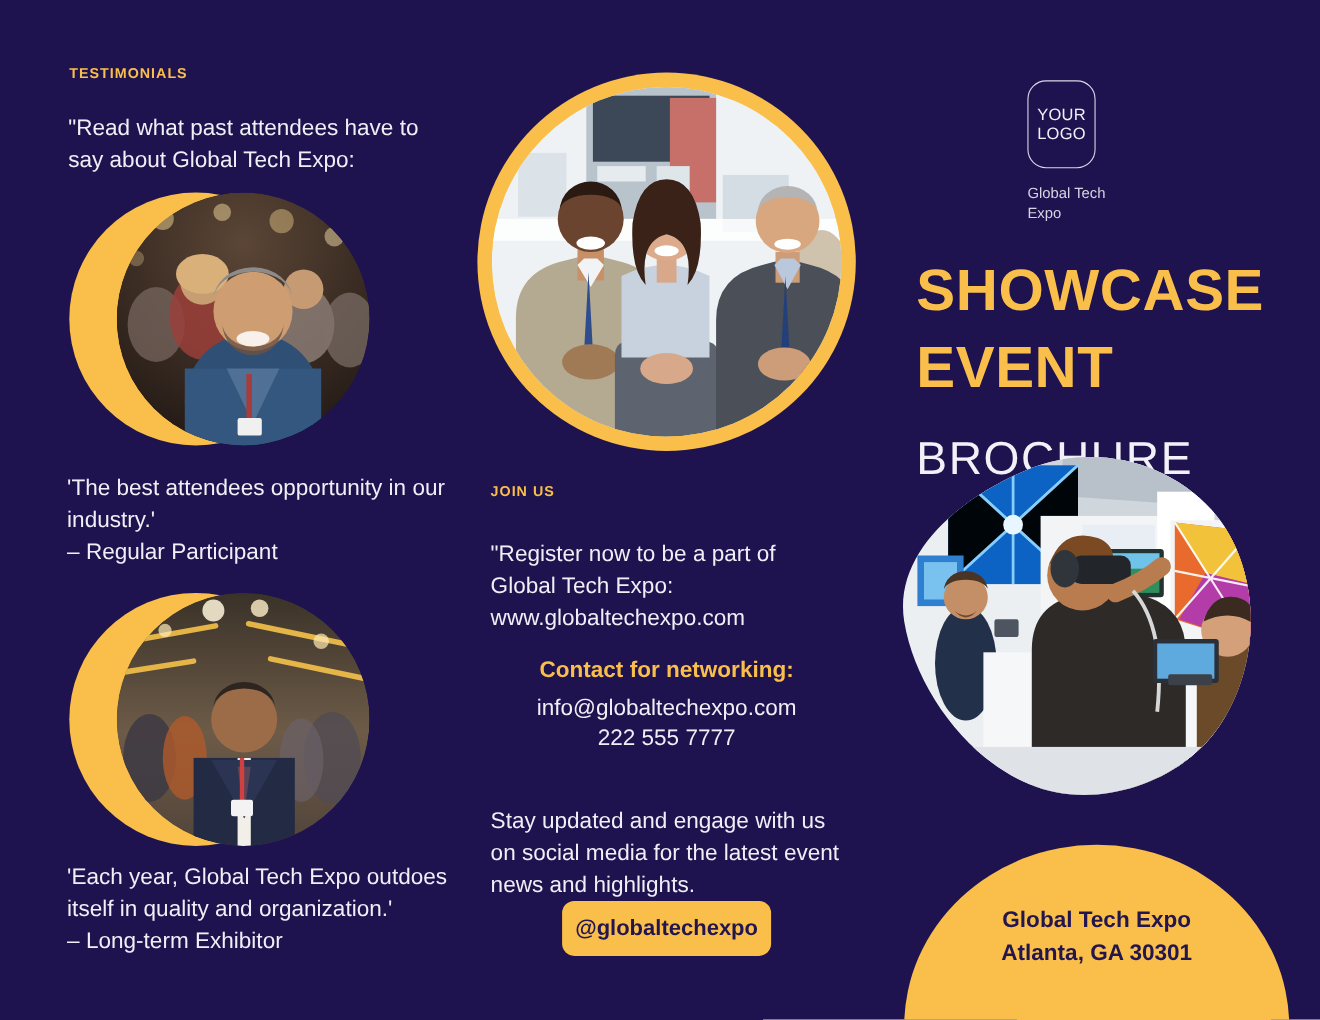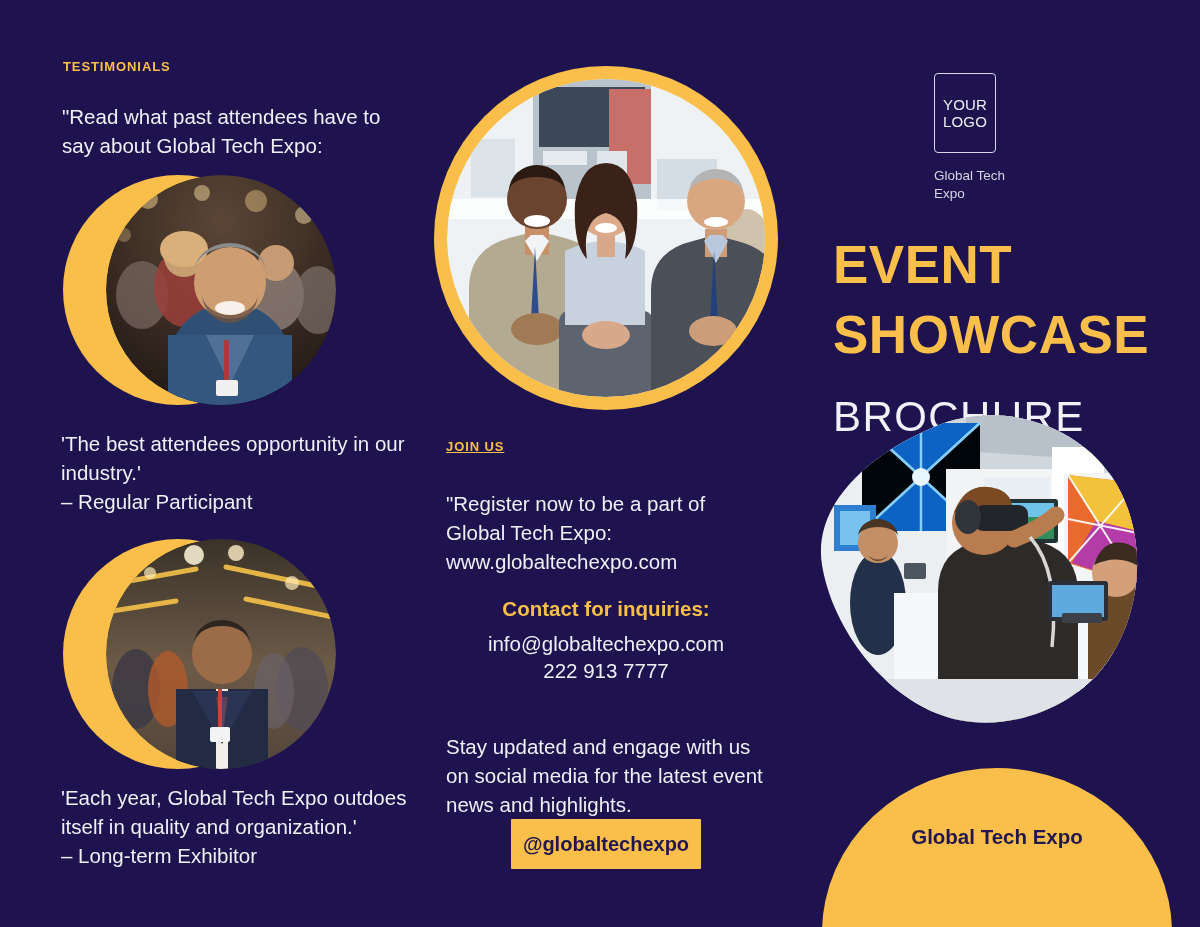--- a/index.html
+++ b/index.html
@@ -74,21 +74,21 @@
     background: #FABF4A;
     box-sizing: border-box;
     padding: 13px;
   }
   #center-photo-inner {
     width: 100%; height: 100%;
     border-radius: 50%;
     overflow: hidden;
   }
 
-  #joinus-kicker { left: 446px; top: 439px; text-decoration: underline; }
+  #joinus-kicker { left: 446px; top: 439px; }
 
   #register-text { left: 446px; top: 489px; width: 320px; }
 
   #contact-heading {
     position: absolute;
     left: 446px; top: 597px; width: 320px;
     text-align: center;
     font-size: 20.5px;
     font-weight: bold;
     color: #FABF4A;
@@ -104,34 +104,34 @@
 
   #social-text { left: 446px; top: 732px; width: 320px; }
 
   #social-handle-button {
     position: absolute;
     left: 511px; top: 819px;
     width: 190px; height: 50px;
     background: #FABF4A;
     color: #23164F;
     border: none;
-    border-radius: 1px;
+    border-radius: 11px;
     font-family: "Liberation Sans", sans-serif;
     font-size: 20px;
     font-weight: bold;
     cursor: pointer;
     padding: 0;
   }
 
   
   #logo-block { position: absolute; left: 934px; top: 73px; }
   #logo-box {
     width: 60px; height: 78px;
     border: 1.6px solid #D9D7E6;
-    border-radius: 4px;
+    border-radius: 17px;
     display: flex;
     flex-direction: column;
     align-items: center;
     justify-content: center;
     line-height: 1.14;
     font-size: 15px;
     color: #EFEFF6;
     letter-spacing: 0.2px;
   }
   #logo-caption {
@@ -338,42 +338,42 @@
         </g>
       </svg>
     </div>
   </div>
 
   <div class="kicker" id="joinus-kicker">JOIN US</div>
 
   <div class="body-text" id="register-text" style="white-space: pre-line;">"Register now to be a part of Global Tech Expo:
 www.globaltechexpo.com</div>
 
-  <div id="contact-heading">Contact for inquiries:</div>
+  <div id="contact-heading">Contact for networking:</div>
 
   <div id="contact-lines">
     <div>info@globaltechexpo.com</div>
-    <div>222 913 7777</div>
+    <div>222 555 7777</div>
   </div>
 
   <div class="body-text" id="social-text">Stay updated and engage with us on social media for the latest event news and highlights.</div>
 
   <button id="social-handle-button">@globaltechexpo</button>
 
   <div id="logo-block">
     <div id="logo-box">
       <span>YOUR</span>
       <span>LOGO</span>
     </div>
     <div id="logo-caption">Global Tech Expo</div>
   </div>
 
   <div id="title-block">
+    <div class="title-main">SHOWCASE</div>
     <div class="title-main">EVENT</div>
-    <div class="title-main">SHOWCASE</div>
     <div class="title-sub">BROCHURE</div>
   </div>
 
   <div id="blob-photo">
     <svg width="322" height="318" viewBox="0 0 322 318" role="img" aria-label="visitor with VR headset at tech booth">
       <defs>
         <clipPath id="clipBlob">
           <path d="M118 14 C178 -12 256 6 296 64 C332 118 328 196 292 248 C254 302 176 324 120 300 C62 276 16 212 6 152 C-4 90 56 40 118 14 Z"></path>
         </clipPath>
       </defs>
@@ -434,15 +434,16 @@
         <rect x="246" y="200" width="40" height="10" rx="2" fill="#3c4149"></rect>
 
         <rect x="0" y="266" width="322" height="52" fill="#dfe3e7"></rect>
       </g>
     </svg>
   </div>
 
   <div id="address-disc"></div>
   <div id="address-text">
     <div>Global Tech Expo</div>
+    <div>Atlanta, GA 30301</div>
   </div>
 
 </div>
 
 </body></html>

